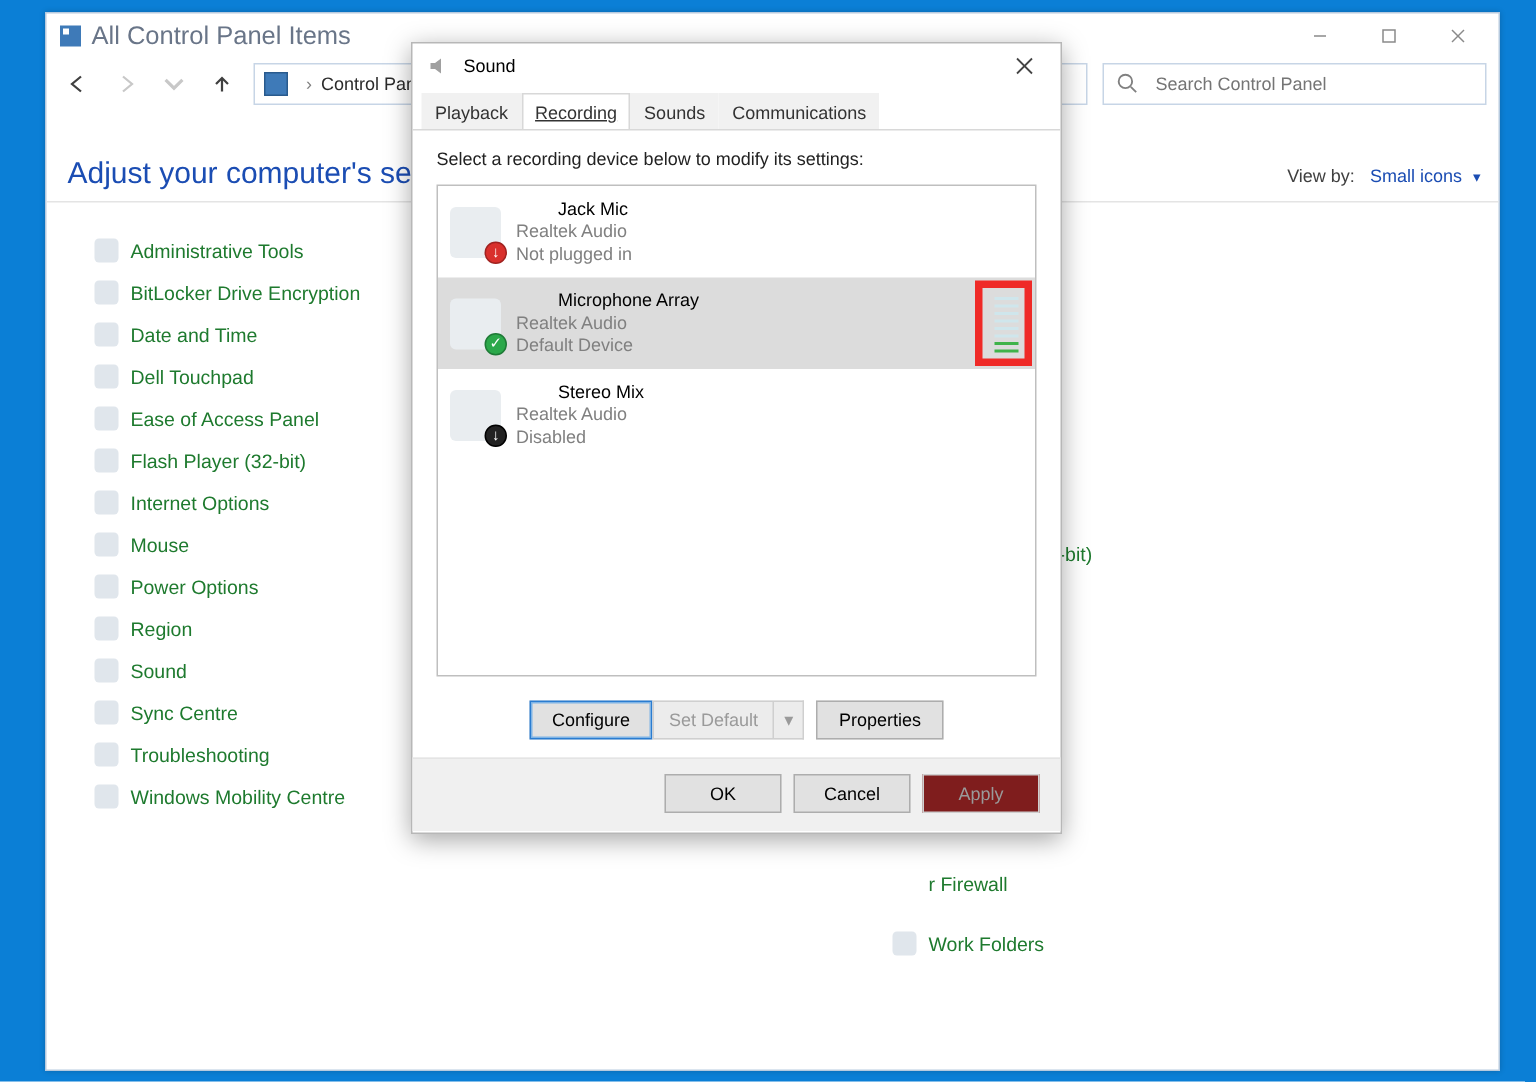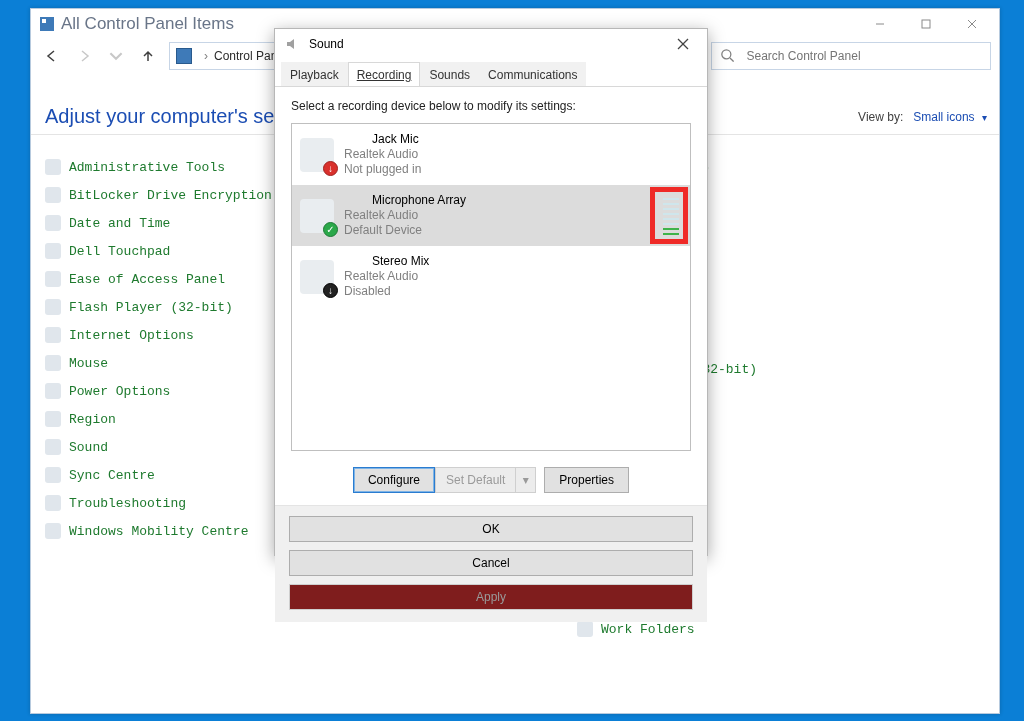--- a/index.html
+++ b/index.html
@@ -62,21 +62,21 @@
     padding: 0 6px;
     color: #2b2b2b;
     font-size: 12px;
   }
   .addrbar .cp-glyph {
     width: 16px; height: 16px; margin-right: 6px;
     background: #3e7ab8; border:1px solid #295a8d;
   }
   .addrbar .sep { color: #808080; margin: 0 6px; }
   .searchbox {
-    width: 280px; height: 28px;
+    width: 256px; height: 28px;
     border: 1px solid #c7d5e6;
     display: flex; align-items: center;
     padding: 0 8px; color: #808080;
   }
   .searchbox .sicon { width:16px; height:16px; margin-right:10px; }
   .searchbox input {
     border:none; outline:none; font: inherit; color:#707070; width:100%;
   }
   .cp-heading {
     padding: 32px 12px 6px 14px;
@@ -84,23 +84,22 @@
     border-bottom: 1px solid #e4e4e4;
   }
   .cp-heading h1 {
     margin:0; font-weight:400; font-size:20px; color:#1b4db3;
   }
   .viewby { font-size: 12px; color:#404040; }
   .viewby .link { color:#1b4db3; }
   .viewby .chev { color:#1b4db3; font-size:10px; margin-left:4px; }
   .cp-body {
     display: flex;
-    padding: 24px 2px 8px 14px;
+    padding: 24px 2px 8px 32px;
     gap: 26px;
-    font-family: Liberation Mono, monospace;
   }
   .cp-col {
     width: 240px;
     display: flex; flex-direction: column;
     gap: 12px;
   }
   .cp-item {
     display: flex; align-items: center; gap: 8px;
     color: #1e7a2e; font-size: 13px;
     white-space: nowrap;
@@ -223,21 +222,20 @@
   }
   .dd .ddarr {
     width:20px; border:1px solid #cfcfcf; border-left:none; background:#ececec; color:#9a9a9a;
     display:flex; align-items:center; justify-content:center;
   }
   .dlg-bottom {
     display:flex; justify-content:flex-end; gap:8px;
     padding: 10px 14px 12px 14px;
     background:#f0f0f0;
     border-top:1px solid #e4e4e4;
-    flex-direction:column;
   }
 </style>
 </head>
 <body>
 
 <div class="cp-window">
   <div class="cp-titlebar">
     <span class="t-icon">
       <svg viewBox="0 0 16 16">
           <rect x="1" y="1" width="14" height="14" fill="#3e7ab8"></rect>

